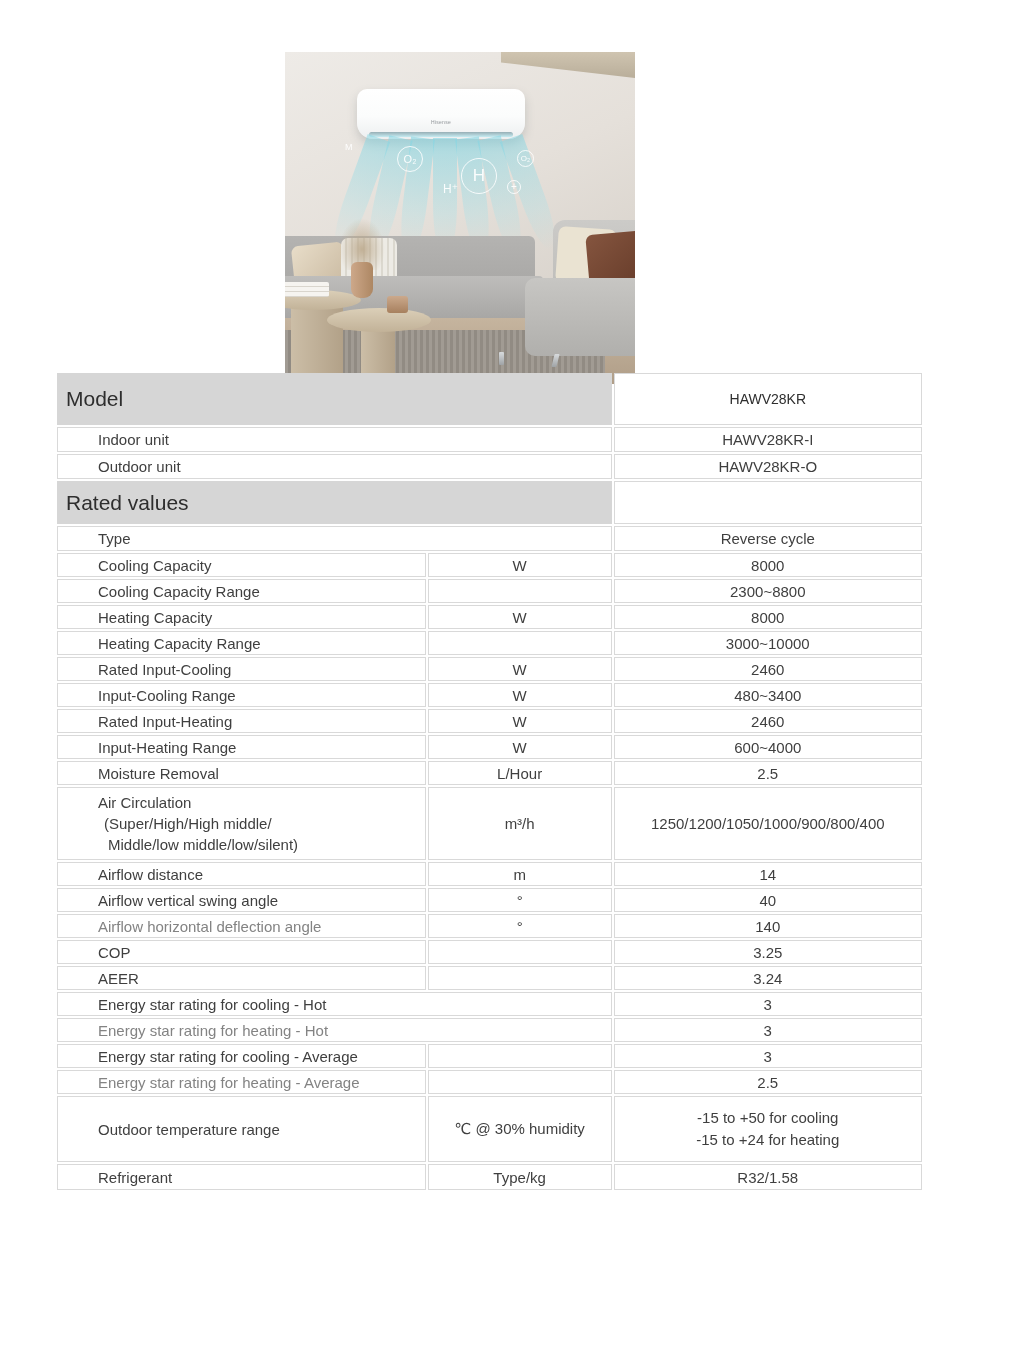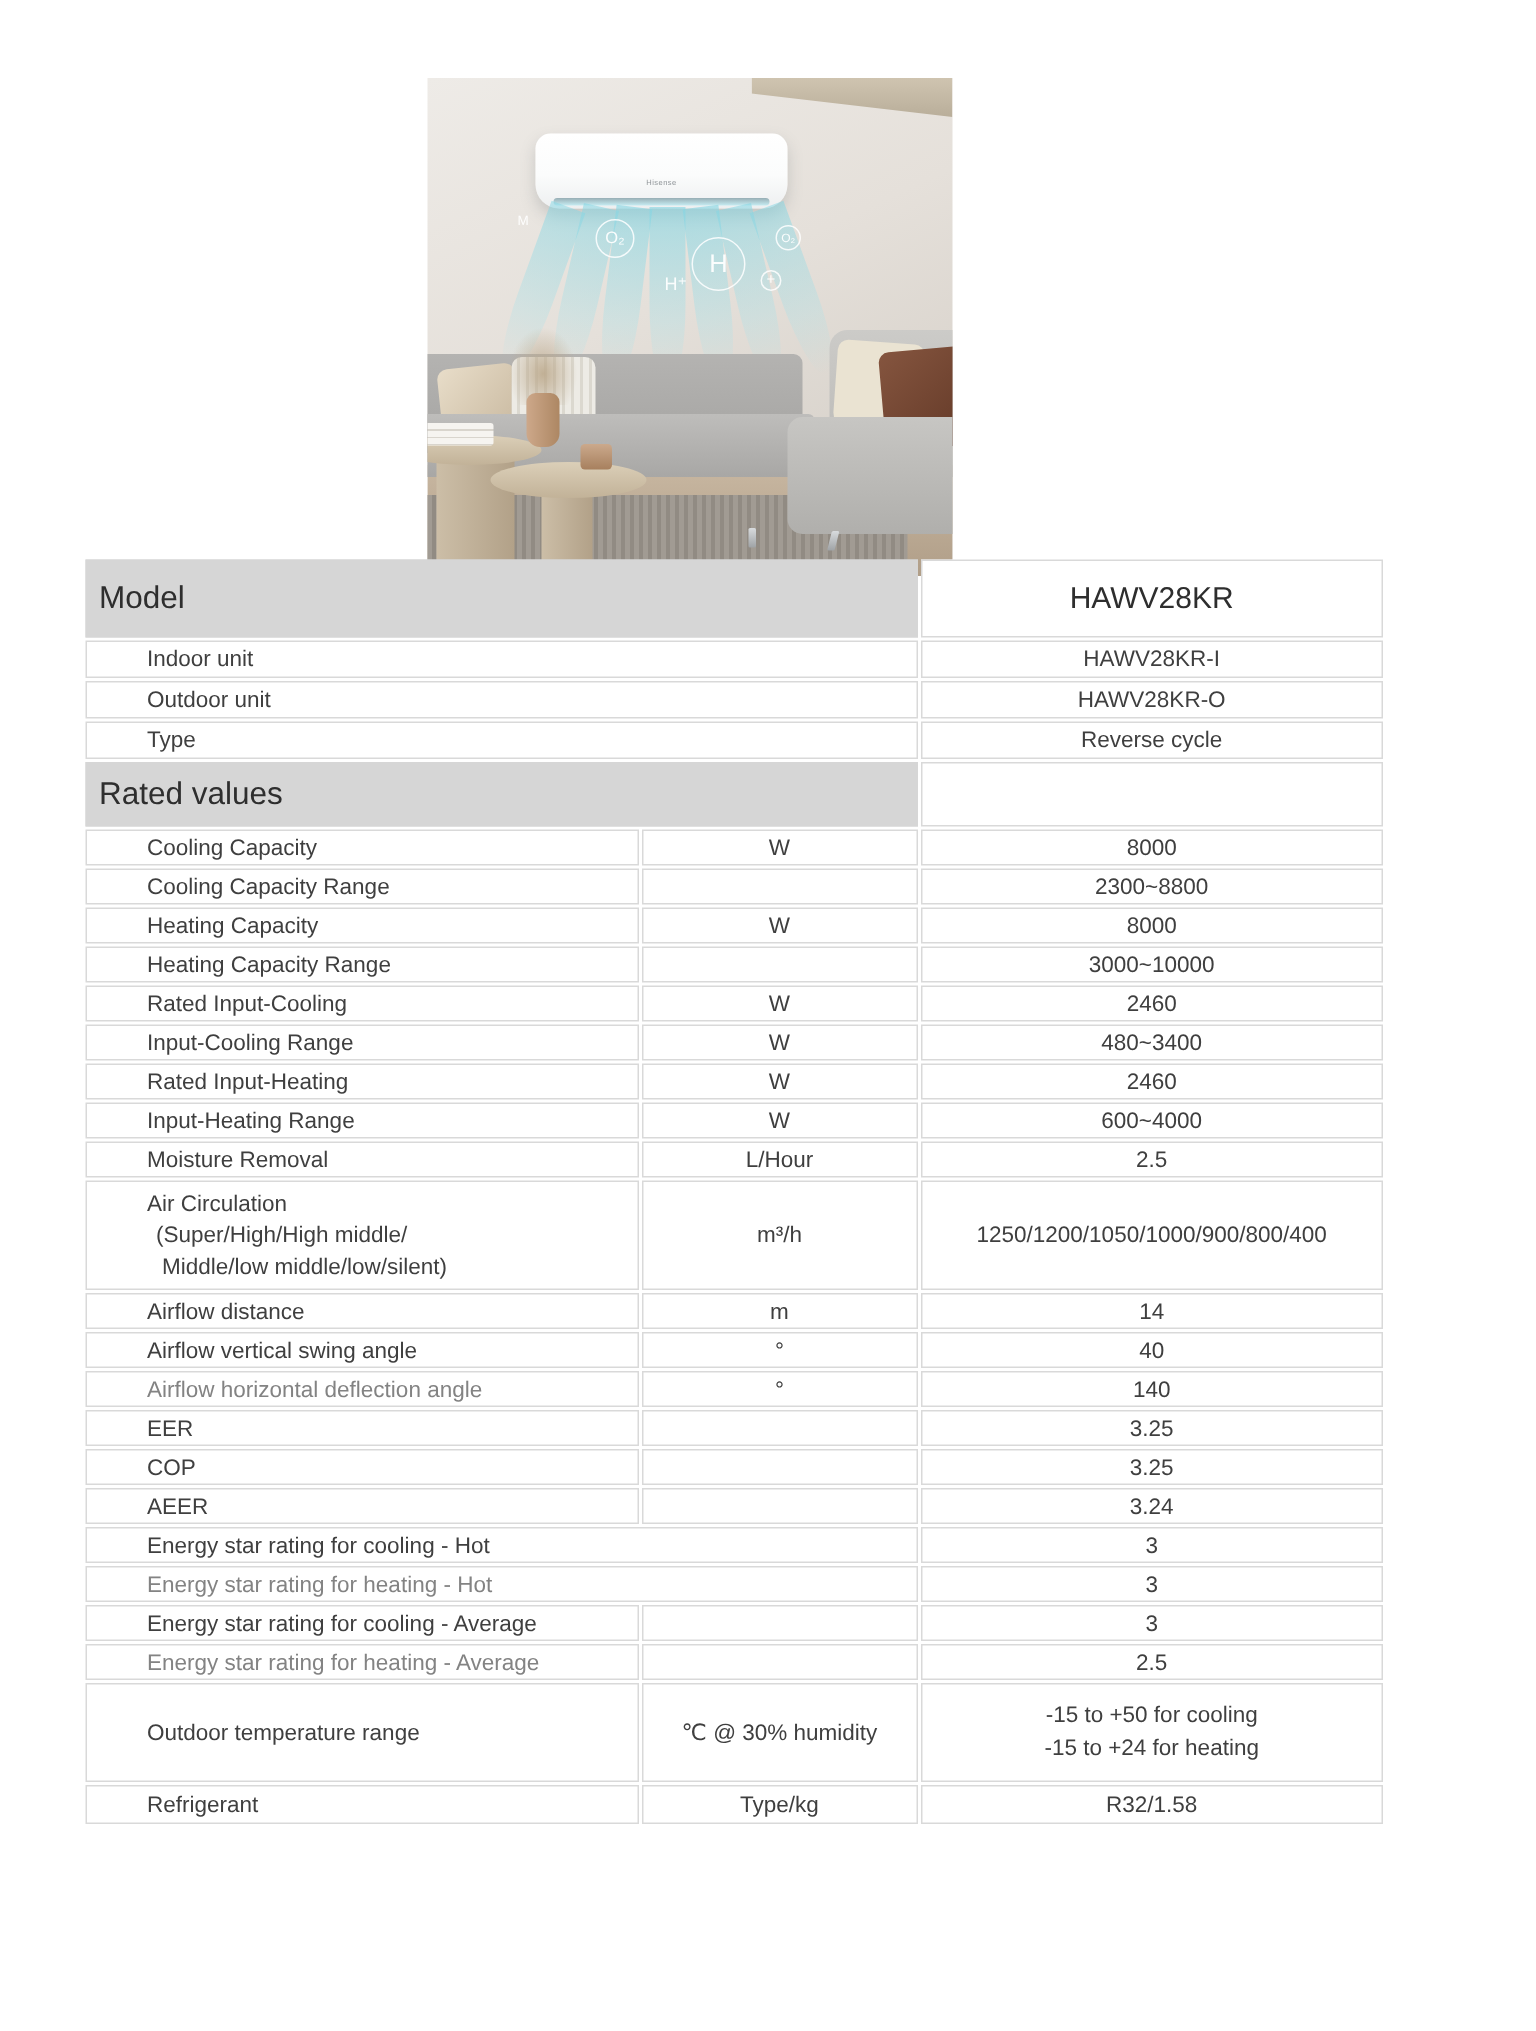--- a/index.html
+++ b/index.html
@@ -62,21 +62,21 @@
 
   
   #spec { position:absolute; left:55px; top:371px; width:869px;
     border-collapse:separate; border-spacing:2px; table-layout:fixed; }
   #spec td { border:1px solid #d9d9d9; background:#fff; font-size:15px; color:#3f3f3f;
     vertical-align:middle; overflow:hidden; white-space:nowrap; }
   #spec td.sect { background:#d6d6d6; border-color:#d6d6d6; font-size:21px; color:#2e2e2e;
     padding-left:8px; }
   #spec td.lbl { padding-left:40px; }
   #spec td.unit, #spec td.val { text-align:center; }
-  #spec td.bigval { text-align:center; font-size:20px; color:#2e2e2e; }
+  #spec td.bigval { text-align:center; font-size:14px; color:#2e2e2e; }
   #spec tr.muted td.lbl { color:#838383; }
   .line2 { display:block; padding-left:6px; }
   .line3 { display:block; padding-left:10px; }
   .vline { display:block; line-height:1.45; }
 </style>
 </head>
 <body>
 
 <div id="page">
 
@@ -141,28 +141,28 @@
       <td class="bigval">HAWV28KR</td>
     </tr>
     <tr style="height:25px">
       <td class="lbl" colspan="2">Indoor unit</td>
       <td class="val">HAWV28KR-I</td>
     </tr>
     <tr style="height:25px">
       <td class="lbl" colspan="2">Outdoor unit</td>
       <td class="val">HAWV28KR-O</td>
     </tr>
+    <tr style="height:43px">
+      <td class="sect" colspan="2">Rated values</td>
+      <td></td>
+    </tr>
+
     <tr style="height:25px">
       <td class="lbl" colspan="2">Type</td>
       <td class="val">Reverse cycle</td>
-    </tr>
-
-    <tr style="height:43px">
-      <td class="sect" colspan="2">Rated values</td>
-      <td></td>
     </tr>
 
     <tr style="height:24px">
       <td class="lbl">Cooling Capacity</td>
       <td class="unit">W</td>
       <td class="val">8000</td>
     </tr>
     <tr style="height:24px">
       <td class="lbl">Cooling Capacity Range</td>
       <td class="unit"></td>
@@ -223,25 +223,20 @@
       <td class="lbl">Airflow vertical swing angle</td>
       <td class="unit">°</td>
       <td class="val">40</td>
     </tr>
     <tr style="height:24px" class="muted">
       <td class="lbl">Airflow horizontal deflection angle</td>
       <td class="unit">°</td>
       <td class="val">140</td>
     </tr>
     <tr style="height:24px">
-      <td class="lbl">EER</td>
-      <td class="unit"></td>
-      <td class="val">3.25</td>
-    </tr>
-    <tr style="height:24px">
       <td class="lbl">COP</td>
       <td class="unit"></td>
       <td class="val">3.25</td>
     </tr>
     <tr style="height:24px">
       <td class="lbl">AEER</td>
       <td class="unit"></td>
       <td class="val">3.24</td>
     </tr>
     <tr style="height:24px">

